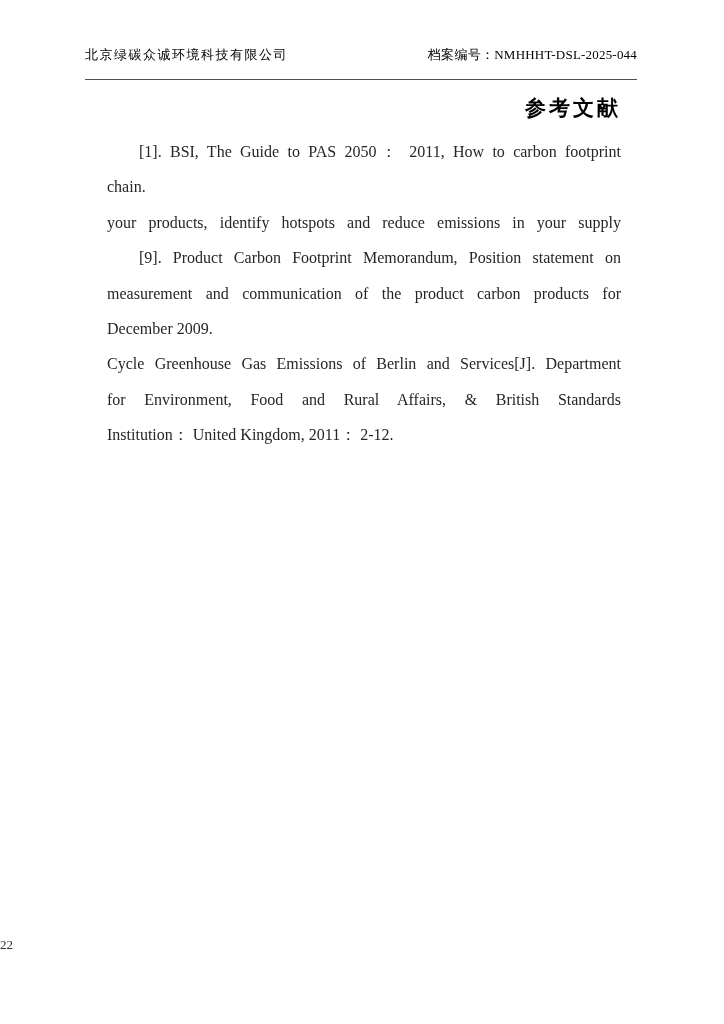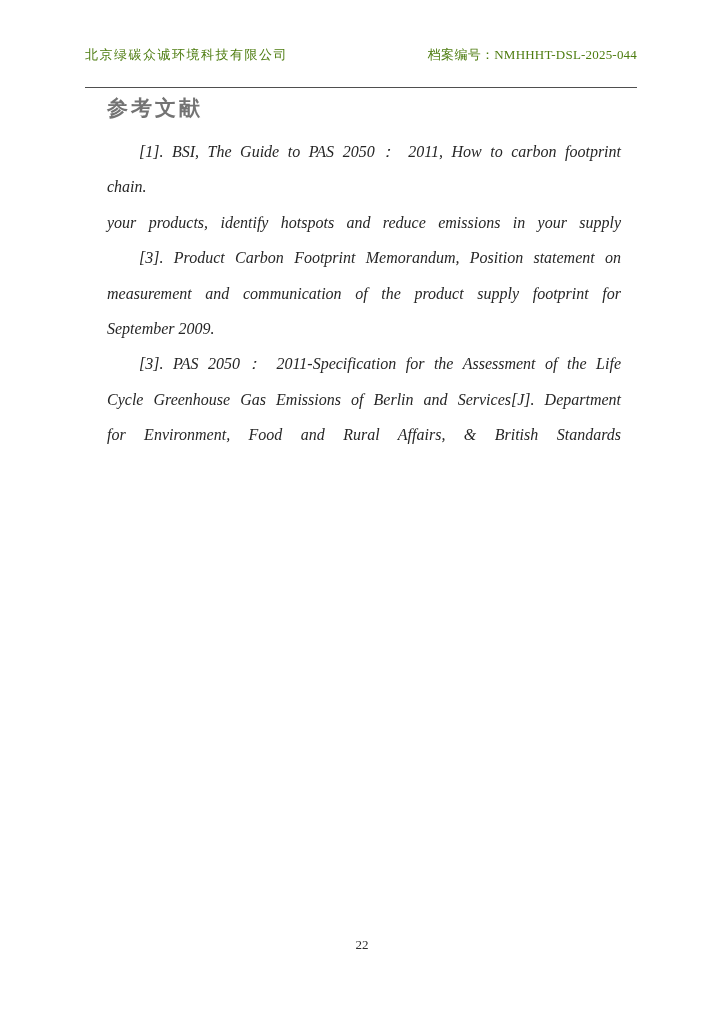--- a/index.html
+++ b/index.html
@@ -17,63 +17,61 @@
   }
   .doc-header {
     position: absolute;
     left: 85px;
     top: 46px;
     width: 552px;
     display: flex;
     justify-content: space-between;
     align-items: baseline;
     font-size: 13px;
-    color: #4d7c0f;
-    padding-bottom: 23px;
+    color: #000000;
+    padding-bottom: 15px;
     border-bottom: 1.7px solid #4f4f4f;
     letter-spacing: 0.5px;
   }
   .doc-header .company { letter-spacing: 1.5px; }
   .doc-header .archive { letter-spacing: 0.3px; }
   .doc-header .archive .num { letter-spacing: 0.2px; margin-top: 30px; }
   .content {
     position: absolute;
     left: 107px;
     top: 93px;
     width: 514px;
   }
   .doc-title {
-    text-align: left;
+    text-align: right;
     font-size: 21px;
     font-weight: bold;
-    color: #737373;
+    color: #000000;
     line-height: 30px;
     letter-spacing: 3px;
   }
   .refs {
     margin-top: 11px;
     font-size: 16px;
     color: #262626;
     line-height: 35.4px;
   }
   .ref { margin: 0; }
   .ref-line {
     text-align: justify;
     text-align-last: justify;
     white-space: normal;
-    font-style: italic;
   }
   .ref-line.first { text-indent: 2em; }
   .ref-line.last { text-align-last: left; }
   .page-footer {
     position: absolute;
     left: 0;
     top: 937px;
     width: 724px;
-    text-align: center;
     font-size: 13px;
     color: #2e2e2e;
   }
 </style>
 </head>
 <body>
 
 <div class="page">
 
   <div class="doc-header">
@@ -88,29 +86,29 @@
 
     <div class="refs">
 
       <div class="ref">
         <div class="ref-line first">[1]. BSI, The Guide to PAS 2050： 2011, How to carbon footprint</div>
         <div class="ref-line last">chain.</div>
         <div class="ref-line">your products, identify hotspots and reduce emissions in your supply</div>
       </div>
 
       <div class="ref">
-        <div class="ref-line first">[3]. Product Carbon Footprint Memorandum, Position statement on</div>
-        <div class="ref-line">measurement and communication of the product supply footprint for</div>
-        <div class="ref-line last">September 2009.</div>
+        <div class="ref-line first">[9]. Product Carbon Footprint Memorandum, Position statement on</div>
+        <div class="ref-line">measurement and communication of the product carbon products for</div>
+        <div class="ref-line last">December 2009.</div>
       </div>
 
       <div class="ref">
-        <div class="ref-line first">[3]. PAS 2050： 2011-Specification for the Assessment of the Life</div>
         <div class="ref-line">Cycle Greenhouse Gas Emissions of Berlin and Services[J]. Department</div>
         <div class="ref-line">for Environment, Food and Rural Affairs, &amp; British Standards</div>
+        <div class="ref-line last">Institution： United Kingdom, 2011： 2-12.</div>
       </div>
 
     </div>
   </div>
 
   <div class="page-footer">22</div>
 
 </div>
 
 </body></html>

